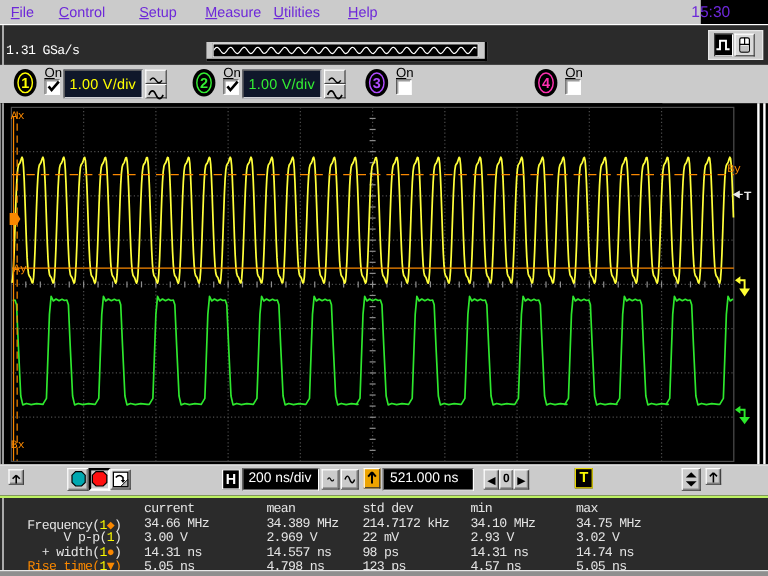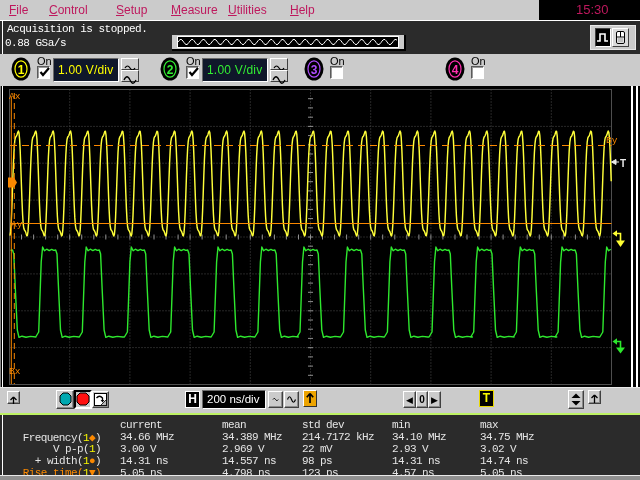--- a/index.html
+++ b/index.html
@@ -1,17 +1,17 @@
 <!DOCTYPE html>
 <html><head><meta charset="utf-8"><style>
 *{margin:0;padding:0;box-sizing:border-box}
 html,body{width:640px;height:480px;overflow:hidden;background:#000;font-family:"Liberation Sans",sans-serif}
 .abs{position:absolute}
 #scr{position:relative;width:640px;height:480px;background:#000}
-.menubar{left:0;top:0;width:539px;height:20px;background:#cbcbcb;color:#be185d;font-size:12px}
+.menubar{left:0;top:0;width:584px;height:20px;background:#cbcbcb;color:#6d28d9;font-size:12px}
 .mi{position:absolute;top:3px}
 .mi u{text-decoration:underline}
 .statbar{left:0;top:20px;width:640px;height:34px;background:#2b2b2b;border-top:1px solid #fff}
 .mono{font-family:"Liberation Mono",monospace}
 .stxt{color:#fff;font-size:11px;letter-spacing:-0.5px;white-space:pre}
 .chbar{left:0;top:54px;width:640px;height:32px;background:#cbcbcb}
 .chnum{width:20px;height:24px;top:2.5px}
 .chnum svg{position:absolute;left:0;top:0}
 .onlbl{font-size:11px;color:#000;top:1px}
 .cb{width:13px;height:13px;background:#fff;border-top:1px solid #5a5a5a;border-left:1px solid #5a5a5a;border-right:1px solid #fff;border-bottom:1px solid #fff;box-shadow:inset 1px 1px 0 #9a9a9a;top:12px}
@@ -30,22 +30,21 @@
 <span class="mi" style="left:9px"><u>F</u>ile</span>
 <span class="mi" style="left:49px"><u>C</u>ontrol</span>
 <span class="mi" style="left:116px"><u>S</u>etup</span>
 <span class="mi" style="left:171px"><u>M</u>easure</span>
 <span class="mi" style="left:228px"><u>U</u>tilities</span>
 <span class="mi" style="left:290px"><u>H</u>elp</span>
 <span class="mi" style="left:576px;top:2px;font-size:13px">15:30</span>
 </div>
 <div class="abs statbar">
 <div class="abs" style="left:2px;top:0;width:1px;height:34px;background:#fff"></div>
-<div class="abs stxt mono" style="left:7px;top:2px">Acquisition is stopped.</div>
-<div class="abs stxt mono" style="left:5px;top:16px">0.88 GSa/s</div>
+<div class="abs stxt mono" style="left:5px;top:16px">1.31 GSa/s</div>
 <div class="abs" style="left:172px;top:14px;width:234px;height:16px;background:#cbcbcb;border-right:2px solid #000;border-bottom:2px solid #000">
   <div class="abs" style="left:5px;top:1px;width:222px;height:12px;background:#000;border:1px solid #fff">
     <svg class="abs" style="left:0;top:0" width="220" height="10" viewBox="179 37.3 220 10">
             <path d="M179.0,42.3 L180.0,40.9 L181.0,40.0 L182.0,39.7 L183.0,40.2 L184.0,41.4 L185.0,42.8 L186.0,44.1 L187.0,44.8 L188.0,44.8 L189.0,44.0 L190.0,42.7 L191.0,41.3 L192.0,40.2 L193.0,39.7 L194.0,40.0 L195.0,41.0 L196.0,42.4 L197.0,43.7 L198.0,44.7 L199.0,44.9 L200.0,44.3 L201.0,43.2 L202.0,41.7 L203.0,40.5 L204.0,39.8 L205.0,39.8 L206.0,40.6 L207.0,41.9 L208.0,43.4 L209.0,44.4 L210.0,44.9 L211.0,44.6 L212.0,43.5 L213.0,42.2 L214.0,40.8 L215.0,39.9 L216.0,39.7 L217.0,40.3 L218.0,41.5 L219.0,42.9 L220.0,44.2 L221.0,44.8 L222.0,44.7 L223.0,43.9 L224.0,42.6 L225.0,41.2 L226.0,40.1 L227.0,39.7 L228.0,40.1 L229.0,41.1 L230.0,42.5 L231.0,43.9 L232.0,44.7 L233.0,44.9 L234.0,44.2 L235.0,43.0 L236.0,41.6 L237.0,40.4 L238.0,39.7 L239.0,39.9 L240.0,40.7 L241.0,42.1 L242.0,43.5 L243.0,44.5 L244.0,44.9 L245.0,44.5 L246.0,43.4 L247.0,42.0 L248.0,40.7 L249.0,39.9 L250.0,39.8 L251.0,40.4 L252.0,41.7 L253.0,43.1 L254.0,44.3 L255.0,44.9 L256.0,44.7 L257.0,43.8 L258.0,42.4 L259.0,41.1 L260.0,40.0 L261.0,39.7 L262.0,40.2 L263.0,41.2 L264.0,42.7 L265.0,44.0 L266.0,44.8 L267.0,44.8 L268.0,44.1 L269.0,42.9 L270.0,41.4 L271.0,40.3 L272.0,39.7 L273.0,39.9 L274.0,40.9 L275.0,42.2 L276.0,43.6 L277.0,44.6 L278.0,44.9 L279.0,44.4 L280.0,43.3 L281.0,41.9 L282.0,40.6 L283.0,39.8 L284.0,39.8 L285.0,40.5 L286.0,41.8 L287.0,43.2 L288.0,44.4 L289.0,44.9 L290.0,44.6 L291.0,43.7 L292.0,42.3 L293.0,40.9 L294.0,40.0 L295.0,39.7 L296.0,40.2 L297.0,41.4 L298.0,42.8 L299.0,44.1 L300.0,44.8 L301.0,44.8 L302.0,44.0 L303.0,42.7 L304.0,41.3 L305.0,40.2 L306.0,39.7 L307.0,40.0 L308.0,41.0 L309.0,42.4 L310.0,43.7 L311.0,44.7 L312.0,44.9 L313.0,44.3 L314.0,43.2 L315.0,41.7 L316.0,40.5 L317.0,39.8 L318.0,39.8 L319.0,40.6 L320.0,41.9 L321.0,43.4 L322.0,44.4 L323.0,44.9 L324.0,44.6 L325.0,43.5 L326.0,42.2 L327.0,40.8 L328.0,39.9 L329.0,39.7 L330.0,40.3 L331.0,41.5 L332.0,42.9 L333.0,44.2 L334.0,44.8 L335.0,44.7 L336.0,43.9 L337.0,42.6 L338.0,41.2 L339.0,40.1 L340.0,39.7 L341.0,40.1 L342.0,41.1 L343.0,42.5 L344.0,43.9 L345.0,44.7 L346.0,44.9 L347.0,44.2 L348.0,43.0 L349.0,41.6 L350.0,40.4 L351.0,39.7 L352.0,39.9 L353.0,40.7 L354.0,42.1 L355.0,43.5 L356.0,44.5 L357.0,44.9 L358.0,44.5 L359.0,43.4 L360.0,42.0 L361.0,40.7 L362.0,39.9 L363.0,39.8 L364.0,40.4 L365.0,41.7 L366.0,43.1 L367.0,44.3 L368.0,44.9 L369.0,44.7 L370.0,43.8 L371.0,42.4 L372.0,41.1 L373.0,40.0 L374.0,39.7 L375.0,40.2 L376.0,41.2 L377.0,42.7 L378.0,44.0 L379.0,44.8 L380.0,44.8 L381.0,44.1 L382.0,42.9 L383.0,41.4 L384.0,40.3 L385.0,39.7 L386.0,39.9 L387.0,40.9 L388.0,42.2 L389.0,43.6 L390.0,44.6 L391.0,44.9 L392.0,44.4 L393.0,43.3 L394.0,41.9 L395.0,40.6 L396.0,39.8 L397.0,39.8 L398.0,40.5" fill="none" stroke="#fff" stroke-width="1"></path>
           </svg>
   </div>
 </div>
 <div class="abs" style="left:590px;top:4px;width:46px;height:25px;background:#cbcbcb;border:1px solid #e8e8e8">
   <div class="abs" style="left:4px;top:2px;width:16px;height:19px;background:#000;border:1px solid;border-color:#404040 #fff #fff #404040">
     <svg width="14" height="17">
@@ -283,20 +282,21 @@
 <div class="abs bfield" style="left:202px;top:2px;width:64px;height:19px;line-height:17px;padding-left:4px">200 ns/div</div>
 <div class="abs btn" style="left:268px;top:3px;width:15px;height:17px"><svg width="13" height="15">
           <path d="M4,7.5 q1.3,-2.6 2.6,0 q1.3,2.6 2.6,0" fill="none" stroke="#000"></path>
         </svg></div>
 <div class="abs btn" style="left:284px;top:3px;width:15px;height:17px"><svg width="13" height="15">
           <path d="M2.5,7.5 q2,-5.5 4,0 q2,5.5 4,0" fill="none" stroke="#000" stroke-width="1.2"></path>
         </svg></div>
 <div class="abs" style="left:303px;top:2px;width:14px;height:17px;background:#eda400;border:1px solid;border-color:#fff #303030 #303030 #fff"><svg width="12" height="15">
           <path d="M6,2.5 V12 M6,2.5 L2.8,6.2 M6,2.5 L9.2,6.2" stroke="#000" stroke-width="1.7" fill="none"></path>
         </svg></div>
+<div class="abs bfield" style="left:319px;top:2px;width:76px;height:19px;line-height:17px;padding-left:5px">521.000 ns</div>
 <div class="abs btn" style="left:403px;top:3px;width:13px;height:17px;text-align:center;font-size:9px;line-height:16px">◀</div>
 <div class="abs btn" style="left:416px;top:3px;width:12px;height:17px;text-align:center;font-size:10px;line-height:16px;font-weight:bold">0</div>
 <div class="abs btn" style="left:428px;top:3px;width:13px;height:17px;text-align:center;font-size:9px;line-height:16px">▶</div>
 <div class="abs" style="left:479px;top:2px;width:15px;height:17px;background:#000;border:1px solid #e8d800;color:#f8f800;font-weight:bold;font-size:12px;text-align:center;line-height:15px">T</div>
 <div class="abs btn" style="left:568px;top:2px;width:16px;height:19px"><svg width="14" height="17">
           <polygon points="7,2.5 11.5,7 2.5,7" fill="#000"></polygon>
           <polygon points="7,14.5 11.5,10 2.5,10" fill="#000"></polygon>
         </svg></div>
 <div class="abs btn" style="left:588px;top:2px;width:13px;height:14px"><svg width="11" height="12">
           <path d="M5.5,2 V10 M5.5,2 L2.5,5 M5.5,2 L8.5,5" stroke="#000" stroke-width="1.3" fill="none"></path>

